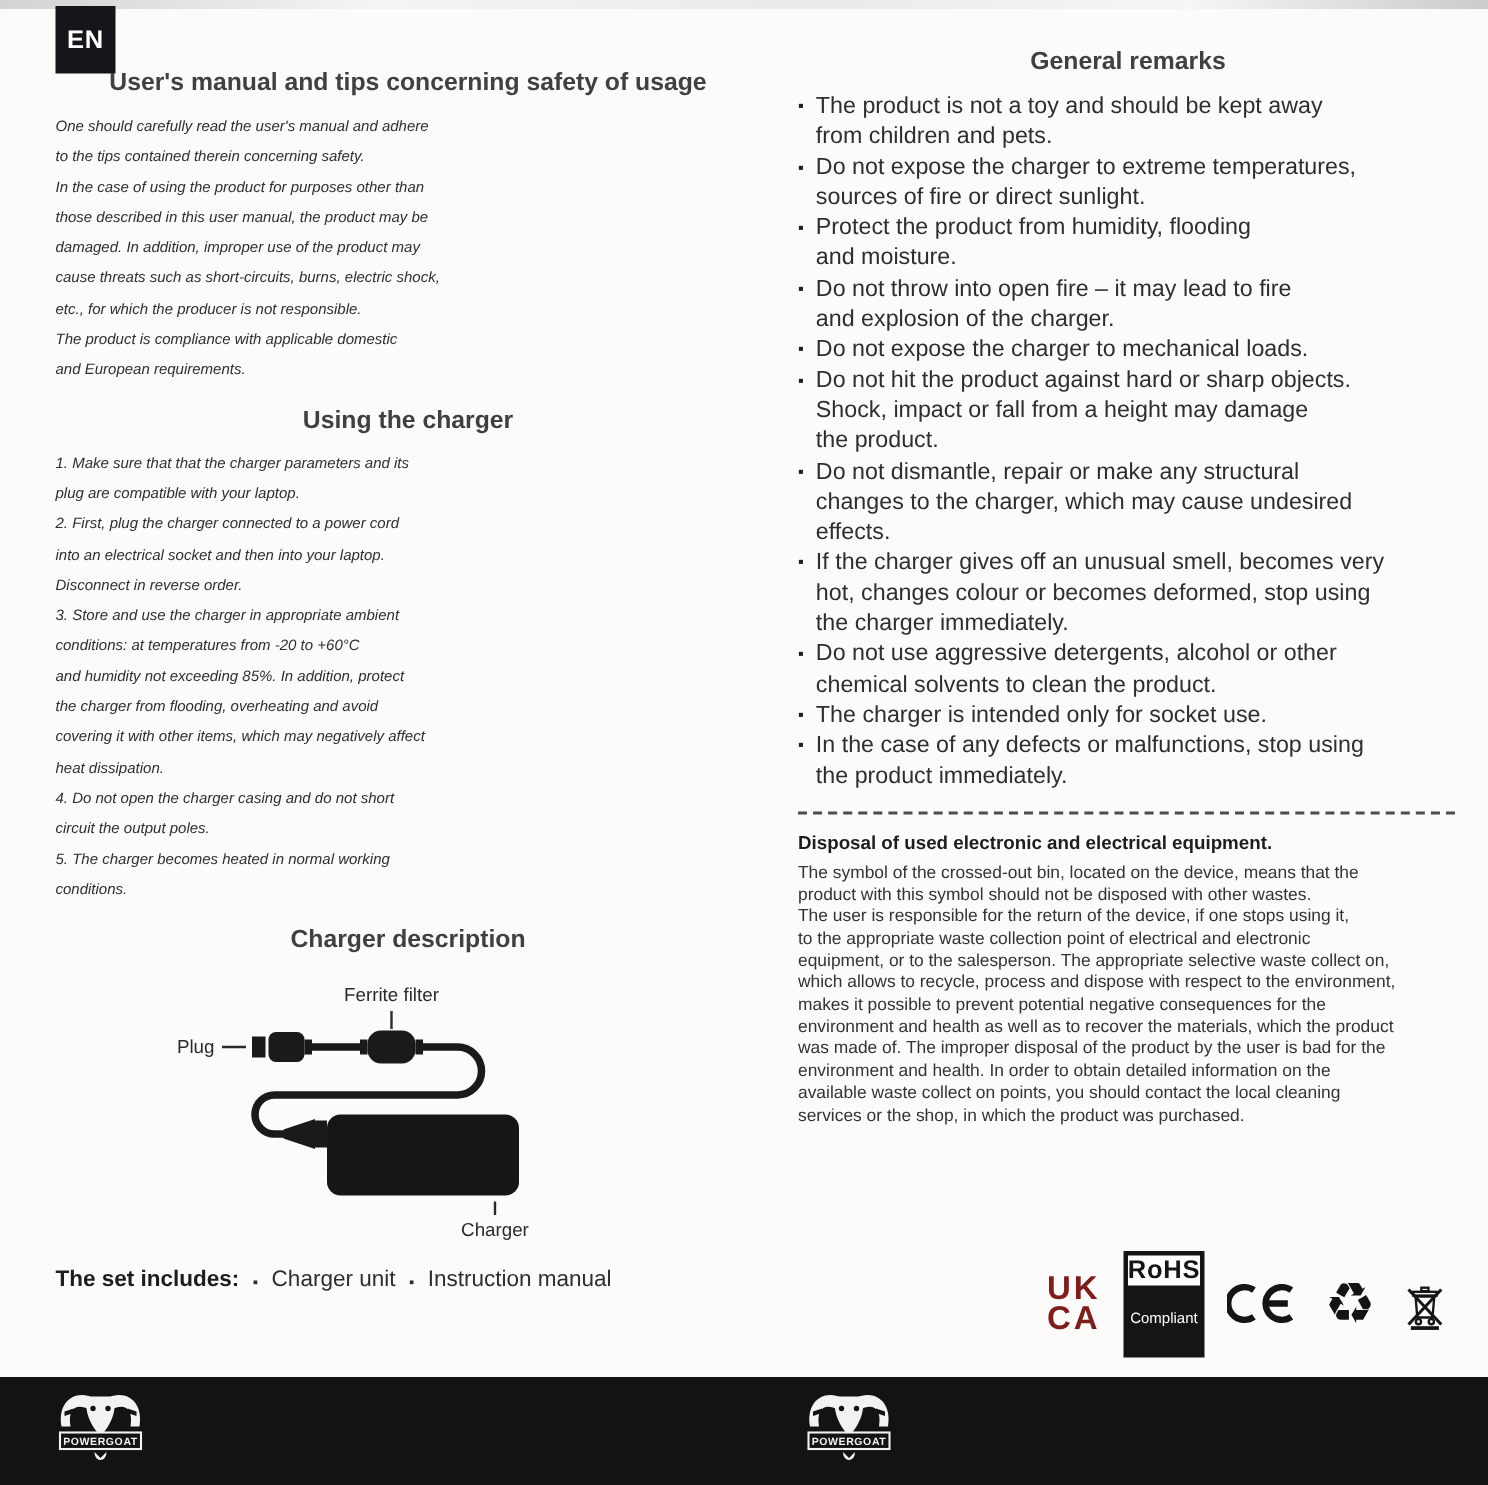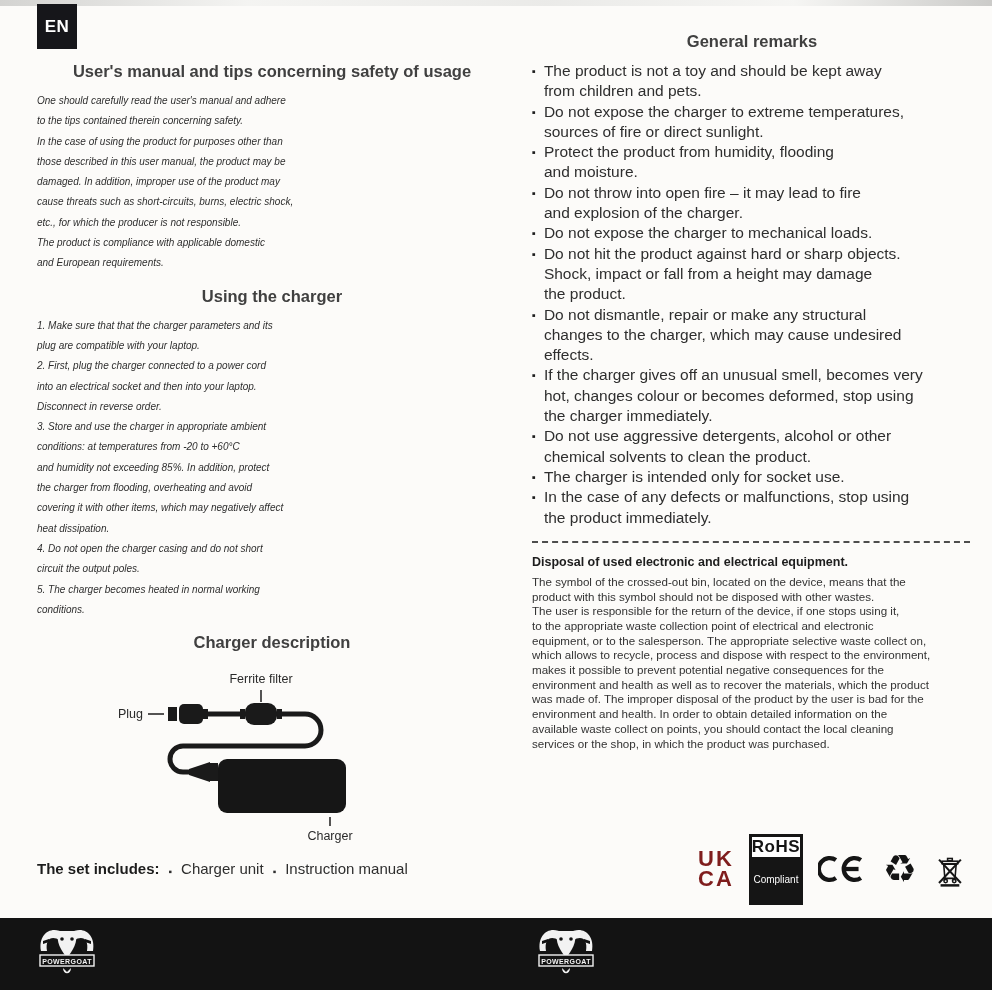--- a/index.html
+++ b/index.html
@@ -4,21 +4,21 @@
 <style>
   html,body{margin:0;padding:0;background:#e9e9e7;}
   .page{position:relative;width:992px;height:990px;background:#fcfbf9;overflow:hidden;
         font-family:"Liberation Sans","DejaVu Sans",sans-serif;color:#2e2e2e;}
   .scan-top{position:absolute;top:0;left:0;width:100%;height:6px;
         background:linear-gradient(to right,#c9c9c7,#f2f2f0 25%,#e6e6e4 55%,#f4f4f2 80%,#bfbfbd);opacity:.8;}
   .badge{position:absolute;left:37px;top:4px;width:40px;height:45px;background:#16161a;
         display:flex;align-items:center;justify-content:center;text-align:right;}
   .badge span{color:#fff;font-weight:700;font-size:17px;letter-spacing:.5px;}
   .col{position:absolute;}
-  .col.left{left:37px;top:60px;width:470px;}
+  .col.left{left:37px;top:44px;width:470px;}
   .col.right{left:532px;top:30px;width:440px;}
   h2{font-size:16.5px;font-weight:700;color:#404040;margin:0 0 9px 0;line-height:22px;text-align:center;}
   h3.smallhead{font-size:12.5px;font-weight:700;color:#1d1d1d;margin:0 0 5px 0;line-height:16px;}
   .body{font-size:10px;line-height:20.3px;margin:0 0 11px 0;font-style:italic;}
   .pre{white-space:pre-line;}
   ul.remarks{list-style:none;margin:0;padding:0;font-size:15.5px;line-height:20.3px;}
   ul.remarks li{display:flex;gap:8px;margin:0;}
   ul.remarks .blt{flex:0 0 auto;font-size:11px;line-height:20.3px;color:#1d1d1d;}
   .divider{border:none;border-top:2px dashed #4d4d4d;margin:13px 2px 11px 0;}
   .small{font-size:11.6px;line-height:14.7px;margin:0;color:#333;}

